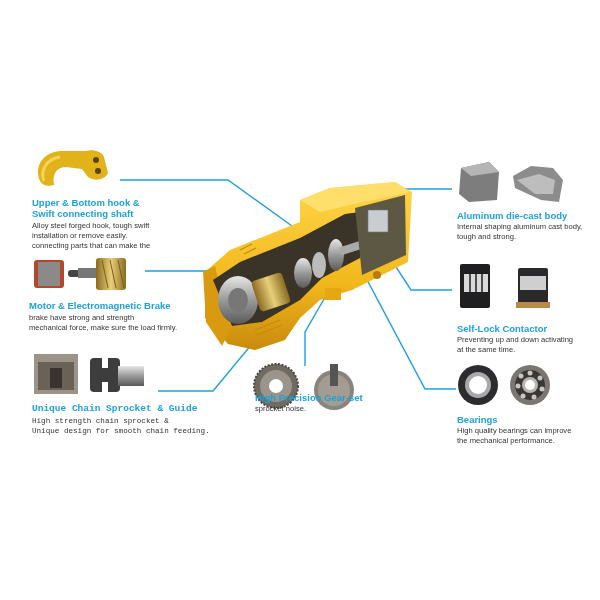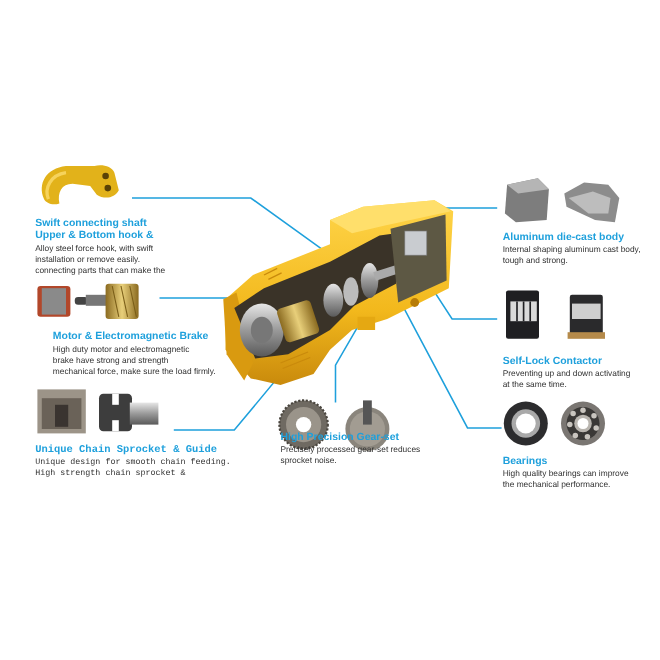--- a/index.html
+++ b/index.html
@@ -79,25 +79,25 @@
 <div class="block" style="left:30px;top:145px;width:190px;">
   <svg width="80" height="45" style="position:relative;">
     <path d="M10,36 C4,22 12,8 30,6 L56,6 C62,4 72,6 74,12 L78,28 C74,36 64,36 58,32 L52,24 L36,22 C26,22 22,30 24,40 C18,42 12,40 10,36 Z" fill="#e2b21a"></path>
     <path d="M14,36 C10,26 16,14 30,12" stroke="#f6d35c" stroke-width="3" fill="none"></path>
     <circle cx="66" cy="15" r="3" fill="#5a4206"></circle>
     <circle cx="68" cy="26" r="3" fill="#5a4206"></circle>
   </svg>
 </div>
 <div class="abs" style="left:32px;top:197px;width:190px;">
   <div class="title">
+    <div>Upper &amp; Bottom hook &amp;</div>
     <div>Swift connecting shaft</div>
-    <div>Upper &amp; Bottom hook &amp;</div>
   </div>
   <div class="desc" style="margin-top:2px;">
-    <div>Alloy steel force hook, with swift</div>
+    <div>Alloy steel forged hook, tough swift</div>
     <div>installation or remove easily.</div>
     <div>connecting parts that can make the</div>
   </div>
 </div>
 
 <svg class="abs" style="left:32px;top:256px;" width="115" height="36">
   <g>
     <rect x="2" y="4" width="30" height="28" rx="3" fill="#b2472a"></rect>
     <rect x="6" y="6" width="22" height="24" fill="#8a8a8a"></rect>
   </g>
@@ -105,24 +105,23 @@
     <rect x="36" y="14" width="12" height="7" rx="3" fill="#444"></rect>
     <rect x="46" y="12" width="20" height="10" fill="#777"></rect>
     <rect x="64" y="2" width="30" height="32" rx="3" fill="url(#gold)"></rect>
     <g stroke="#7a5e18" stroke-width="1">
         <line x1="70" y1="4" x2="76" y2="32"></line>
         <line x1="78" y1="4" x2="84" y2="32"></line>
         <line x1="86" y1="4" x2="92" y2="32"></line>
       </g>
   </g>
 </svg>
-<div class="abs" style="left:48px;top:300px;width:200px;">
+<div class="abs" style="left:29px;top:300px;width:200px;">
   <div class="title">Motor &amp; Electromagnetic Brake</div>
   <div class="desc" style="margin-top:2px;">
-    <div>High duty motor and electromagnetic</div>
     <div>brake have strong and strength</div>
     <div>mechanical force, make sure the load firmly.</div>
   </div>
 </div>
 
 <svg class="abs" style="left:32px;top:352px;" width="120" height="45">
   <g>
     <rect x="2" y="2" width="44" height="40" fill="#9c9488"></rect>
     <rect x="6" y="10" width="36" height="28" fill="#6a6258"></rect>
     <rect x="18" y="16" width="12" height="20" fill="#3a3430"></rect>
@@ -132,41 +131,40 @@
     <rect x="86" y="14" width="26" height="20" fill="url(#steel)"></rect>
     <rect x="70" y="6" width="6" height="10" fill="#fff"></rect>
     <rect x="70" y="30" width="6" height="10" fill="#fff"></rect>
   </g>
 </svg>
 <div class="abs" style="left:32px;top:403px;width:200px;font-family:Liberation Mono, monospace;">
   <div class="title">
     <div>Unique Chain Sprocket &amp; Guide</div>
   </div>
   <div class="desc" style="margin-top:2px;">
+    <div>High strength chain sprocket &amp;</div>
     <div>Unique design for smooth chain feeding.</div>
-    <div>High strength chain sprocket &amp;</div>
   </div>
 </div>
 
 <svg class="abs" style="left:252px;top:362px;" width="115" height="48">
   <g>
     <circle cx="24" cy="24" r="22" fill="#6f6a62" stroke="#4a463f" stroke-width="2" stroke-dasharray="2 1.5"></circle>
     <circle cx="24" cy="24" r="16" fill="#9a948a"></circle>
     <circle cx="24" cy="24" r="7" fill="#ffffff"></circle>
   </g>
   <g>
     <circle cx="82" cy="28" r="20" fill="#8a857c"></circle>
     <circle cx="82" cy="28" r="16" fill="#a29c92"></circle>
     <rect x="78" y="2" width="8" height="22" fill="#555"></rect>
   </g>
 </svg>
 <div class="abs" style="left:255px;top:392px;width:180px;">
   <div class="title">High Precision Gear-set</div>
   <div class="desc" style="margin-top:1px;">
-    <div>Precisely processed gear-set reduces</div>
     <div>sprocket noise.</div>
   </div>
 </div>
 
 <svg class="abs" style="left:455px;top:158px;" width="140" height="46">
   <g>
     <polygon points="6,10 34,4 44,14 42,42 14,44 4,36" fill="#7d7d7d"></polygon>
     <polygon points="6,10 34,4 44,14 16,18" fill="#b5b5b5"></polygon>
   </g>
   <g>

